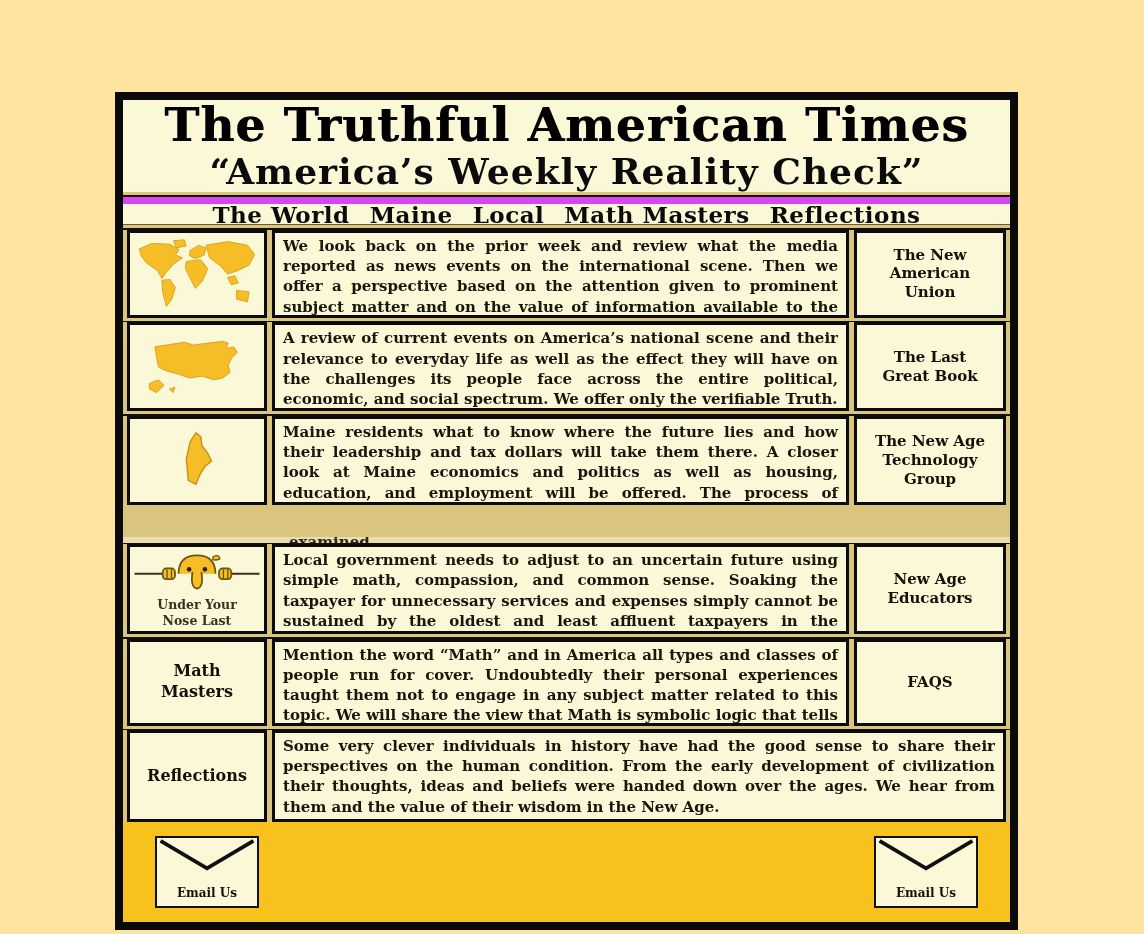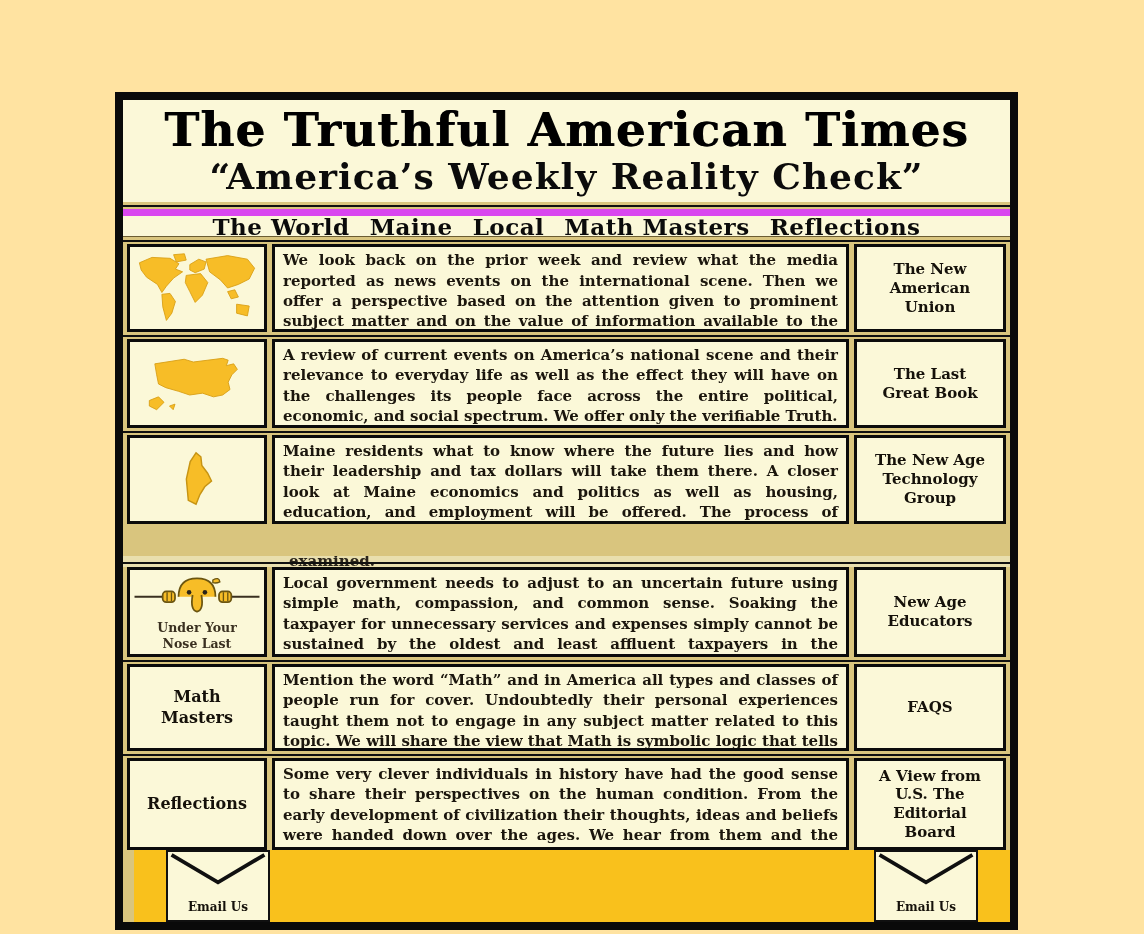--- a/index.html
+++ b/index.html
@@ -80,22 +80,21 @@
   }
   .cell-label-txt { font-size: 16px; font-weight: bold; color: #15110a; text-align: center; max-width: 86px; line-height: 1.3; }
   .icon-caption {
     font-size: 12.5px; font-weight: bold; color: #3a3020; text-align: center;
     line-height: 1.25; max-width: 100px; margin-top: 3px;
   }
   
   .footer {
     flex: 1; background: #F9C11C;
     display: flex; align-items: center; justify-content: space-between;
-    padding: 0 32px;
-    margin-left: 11px;
+    padding: 14px 32px;
   }
   .envelope {
     width: 104px; height: 72px; background: #FBF8D8; border: 2px solid #101010;
     display: flex; flex-direction: column; align-items: center; cursor: pointer;
   }
   .envelope svg { display: block; width: 100%; height: 36px; }
   .envelope .env-label { margin-top: auto; margin-bottom: 6px; font-size: 12px; font-weight: bold; color: #15110a; }
   svg { display: block; }
 </style>
 </head>
@@ -202,21 +201,20 @@
     <div class="cell cell-link">FAQS</div>
   </div>
 
   <div class="hsep thin"></div>
 
   <div class="row" style="height:92px">
     <div class="cell cell-icon">
       <div class="cell-label-txt" style="max-width:120px">Reflections</div>
     </div>
     <div class="cell cell-desc">Some very clever individuals in history have had the good sense to share their perspectives on the human condition. From the early development of civilization their thoughts, ideas and beliefs were handed down over the ages. We hear from them and the value of their wisdom in the New Age.</div>
-    <div class="cell cell-link">A View from U.S. The Editorial Board</div>
   </div>
 
   <div class="footer">
     <div class="envelope">
       <svg viewBox="0 0 104 38">
         <path d="M3 3 L52 32 L101 3" fill="none" stroke="#101010" stroke-width="4"></path>
       </svg>
       <span class="env-label">Email Us</span>
     </div>
     <div class="envelope">

